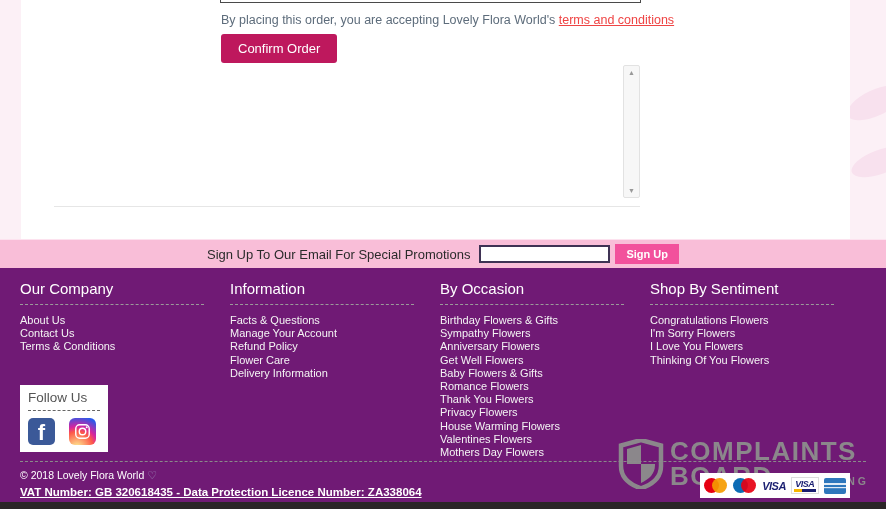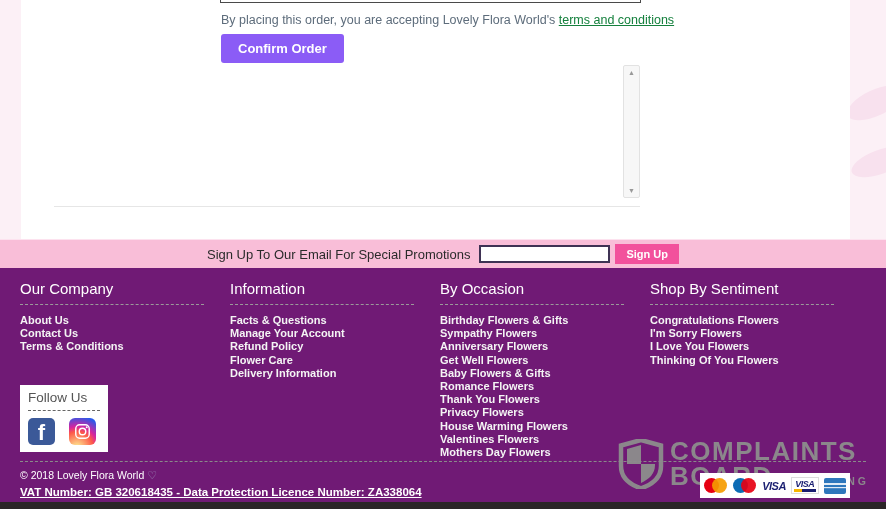--- a/index.html
+++ b/index.html
@@ -9,23 +9,23 @@
   .sw1 { left:-30px; top:250px; width:70px; height:28px; transform:rotate(-25deg); }
   .sw2 { left:-20px; top:460px; width:60px; height:24px; transform:rotate(-20deg); }
   .sw3 { left:845px; top:90px; width:60px; height:26px; transform:rotate(-25deg); }
   .sw4 { left:850px; top:150px; width:60px; height:24px; transform:rotate(-20deg); }
 
   
   .white-panel { position:absolute; left:21px; top:0; width:829px; height:239px; background:#ffffff; }
   .input-stub { position:absolute; left:199px; top:-3px; width:421px; height:6px; background:#fff;
                 border:1px solid #4a4a4a; border-top:none; }
   .terms-line { position:absolute; left:200px; top:13px; font-size:12.5px; color:#5d6c7b; white-space:nowrap; }
-  .terms-line a { color:#15803d; text-decoration:underline; cursor:pointer; }
-  .confirm-btn { position:absolute; left:200px; top:34px; background:#8b5cf6; color:#fff;
-                 font-weight:bold; font-size:13px; padding:7px 17px; border:none; border-radius:3px;
+  .terms-line a { color:#ef4444; text-decoration:underline; cursor:pointer; }
+  .confirm-btn { position:absolute; left:200px; top:34px; background:#be185d; color:#fff;
+                 font-weight:normal; font-size:13px; padding:7px 17px; border:none; border-radius:3px;
                  font-family:"Liberation Sans", sans-serif; cursor:pointer; }
   .vscrollbar { position:absolute; left:602px; top:65px; width:17px; height:133px; background:#f7f7f7;
                 border:1px solid #e2e2e2; border-radius:2px; }
   .vscrollbar .arrow { position:absolute; left:0; width:100%; text-align:center; font-size:7px; color:#999; }
   .vscrollbar .up { top:3px; }
   .vscrollbar .down { bottom:3px; }
   .divider { position:absolute; left:33px; top:206px; width:586px; height:0; border-top:1px solid #e6e6e6; }
 
   
   .signup-bar { position:absolute; left:0; top:239px; width:886px; height:29px; background:#f9bed8;
@@ -34,21 +34,21 @@
   .signup-input { width:131px; height:18px; border:2px solid #3f3254; background:#fff; outline:none;
                   font-size:11px; padding:0 4px; }
   .signup-btn { margin-left:5px; background:#f2519c; color:#fff; border:none; font-weight:bold;
                 font-size:11px; padding:4px 11px; font-family:"Liberation Sans", sans-serif; cursor:pointer; }
 
   
   .footer { position:absolute; left:0; top:268px; width:886px; height:268px; background:#701a75; }
   .fcols { position:absolute; left:20px; top:12px; display:flex; }
   .fcol { width:184px; margin-right:26px; }
   .fcol-title { font-size:15px; color:#ffffff; padding-bottom:7px; border-bottom:1px dashed #9a9a9a; }
-  .fcol-links { margin-top:9px;font-weight:bold; }
+  .fcol-links { margin-top:9px; }
   .flink { display:block; color:#f4f4f4; font-size:11px; line-height:13.2px; text-decoration:none; cursor:pointer; }
   .follow-box { position:absolute; left:20px; top:117px; width:88px; background:#ffffff; padding:5px 8px 7px 8px; }
   .follow-title { font-size:13.5px; color:#555; padding-bottom:5px; border-bottom:1px dashed #666; }
   .social-row { display:flex; gap:14px; margin-top:7px; }
   .fb-icon { width:27px; height:27px; background:#3b5998; border-radius:5px; color:#fff; display:flex;
              align-items:flex-end; justify-content:center; font-size:22px; font-weight:bold; overflow:hidden; cursor:pointer; }
   .fb-icon span { line-height:24px; }
   .ig-icon { width:27px; height:27px; border-radius:6px; display:flex; align-items:center; justify-content:center;
              background:radial-gradient(circle at 30% 110%, #fdf497 0%, #fd5949 45%, #d6249f 60%, #285AEB 90%); cursor:pointer; }
   .bottom-dash { position:absolute; left:20px; top:193px; width:846px; border-top:1px dashed #8a8a8a; }

